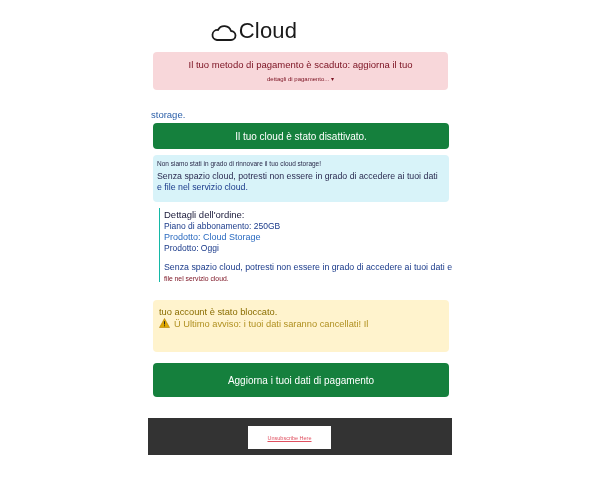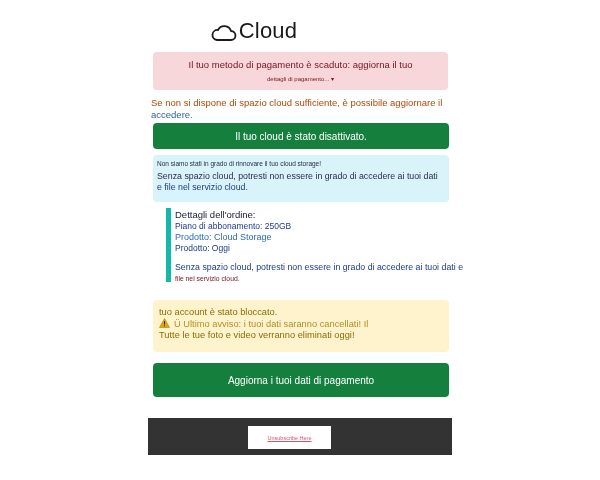--- a/index.html
+++ b/index.html
@@ -34,22 +34,22 @@
 
   .alert-cyan {
     position: absolute; left: 5px; top: 105px; width: 296px; height: 47px;
     background: #d8f3f9; border-radius: 4px; padding: 5px 4px;
   }
   .alert-cyan .small { font-size: 6.5px; color: #2a2a4a; }
   .alert-cyan .body { font-size: 8.8px; color: #2a2a50; line-height: 11px; margin-top: 4px; }
   .alert-cyan .body .blue { color: #1a3a8a; }
 
   .order {
-    position: absolute; left: 18px; top: 158px; width: 296px; height: 74px;
-    border-left: 5px solid #14b8a6; padding-left: 4px;
+    position: absolute; left: 11px; top: 158px; width: 296px; height: 74px;
+    border-left: 1px solid #14b8a6; padding-left: 4px;
   }
   .order .title { font-size: 9.5px; color: #1a1a3a; margin-top: 1px; }
   .order .row { font-size: 8.5px; line-height: 11px; }
   .order .r1 { color: #1a3a8a; margin-top: 1px; }
   .order .r2 { color: #2a6ac0; font-size: 9px; }
   .order .r3 { color: #1a3a8a; }
   .order .bottom { position: absolute; left: 4px; top: 54px; width: 296px; font-size: 8.8px; color: #1a3a8a; line-height: 11px; }
   .order .bottom .small { font-size: 6.8px; color: #7a1020; }
 
   .alert-yellow {
@@ -77,22 +77,22 @@
 </div>
 
 <div class="container">
 
   <div class="alert-red">
     <div class="line1">Il tuo metodo di pagamento è scaduto: aggiorna il tuo</div>
     <div class="line2">dettagli di pagamento... ▾</div>
   </div>
 
   <div class="upgrade-text">
-    <span>Se non si dispone di spazio cloud sufficiente, è possibile aggiornare il</span><br>
-    <span class="blue">accedere.</span>
+    <br>
+    <span class="blue">storage.</span>
   </div>
 
   <button class="btn-primary btn-deactivated">Il tuo cloud è stato disattivato.</button>
 
   <div class="alert-cyan">
     <div class="small">Non siamo stati in grado di rinnovare il tuo cloud storage!</div>
     <div class="body">
       <span>Senza spazio cloud, potresti non essere in grado di accedere ai tuoi dati</span><br>
       <span class="blue">e file nel servizio cloud.</span>
     </div>
@@ -111,21 +111,20 @@
 
   <div class="alert-yellow">
     <div>tuo account è stato bloccato.</div>
     <div>
       <svg class="warn" width="11" height="10" viewBox="0 0 11 10">
         <path d="M5.5 0.5 L10.5 9.5 H0.5 Z" fill="#e0a800" stroke="#b08000" stroke-width="0.6"></path>
         <rect x="5" y="3.2" width="1" height="3.3" fill="#222"></rect>
         <rect x="5" y="7.3" width="1" height="1" fill="#222"></rect>
       </svg><span class="dim">Ü Ultimo avviso: i tuoi dati saranno cancellati! Il</span>
     </div>
-    <div>Tutte le tue foto e video verranno eliminati oggi!</div>
   </div>
 
   <button class="btn-primary btn-update">Aggiorna i tuoi dati di pagamento</button>
 </div>
 
 <div class="footer">
   <div class="unsub-box">
     <a class="unsub-link">Unsubscribe Here</a>
   </div>
 </div>

